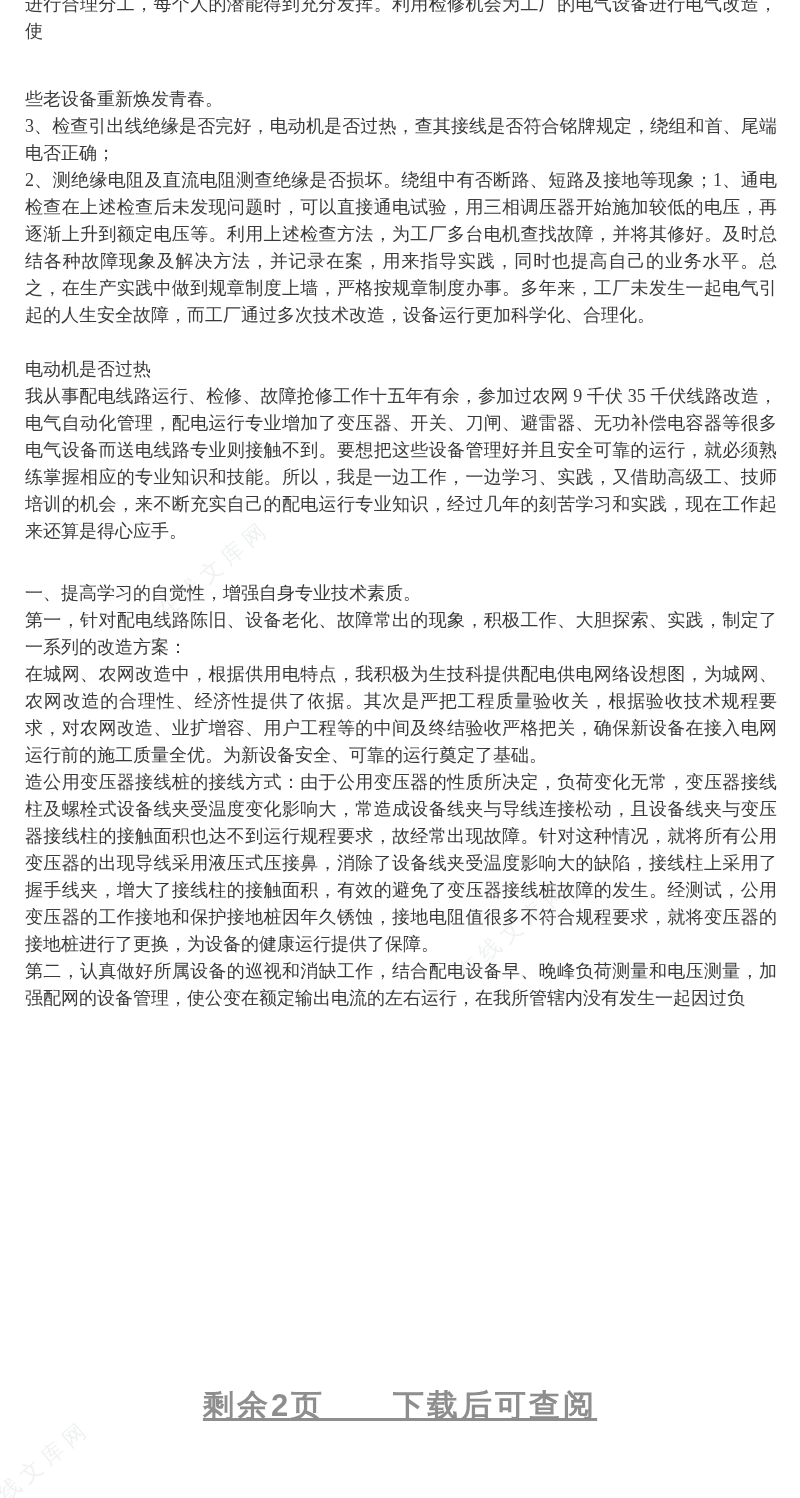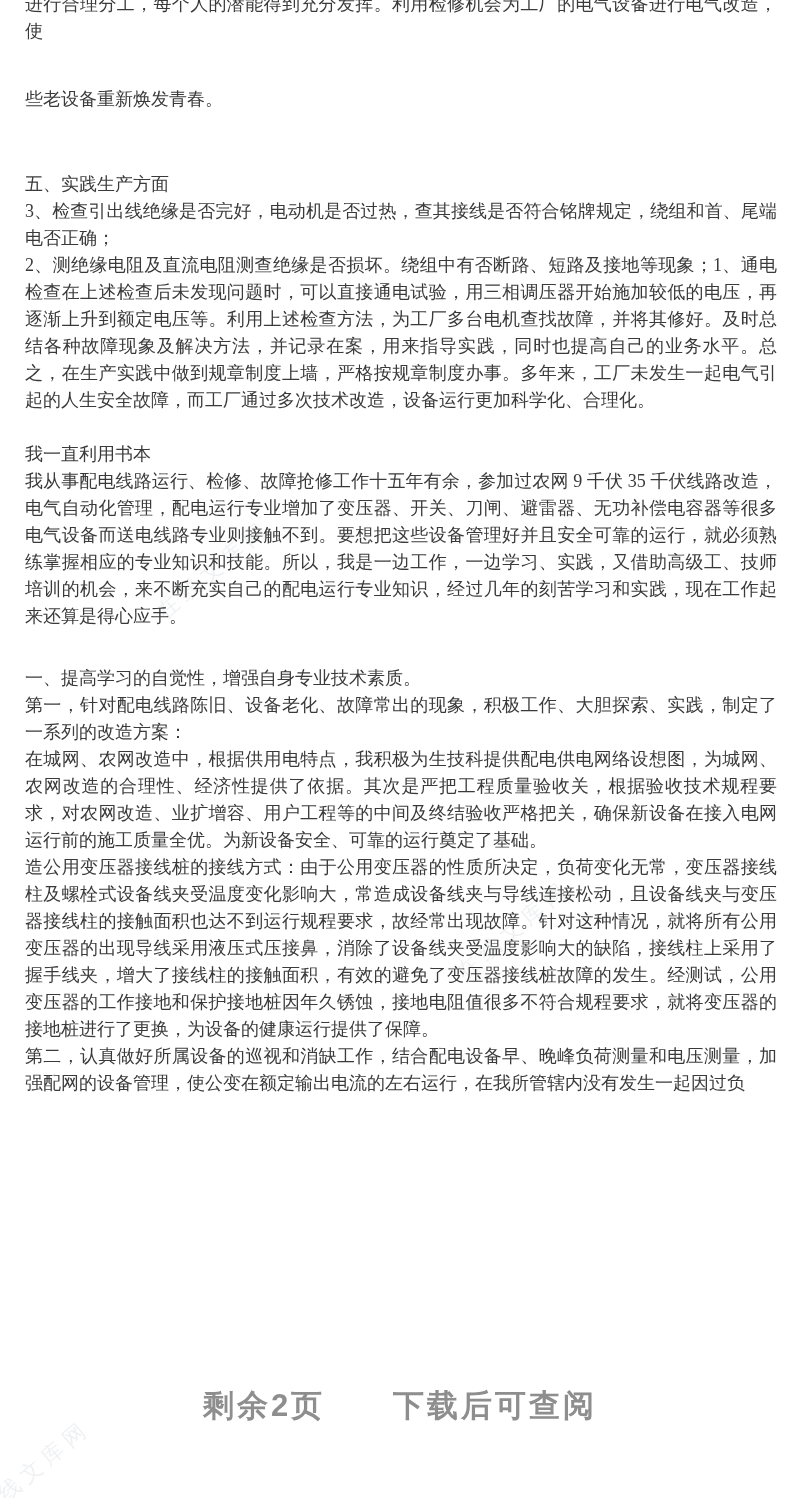--- a/index.html
+++ b/index.html
@@ -51,38 +51,38 @@
     left: 0;
     top: 1385px;
     width: 800px;
     text-align: center;
     font-family: "Liberation Sans", "DejaVu Sans", sans-serif;
     font-size: 31px;
     font-weight: bold;
     color: #8e8e8e;
     letter-spacing: 3px;
     z-index: 3;
+    text-decoration: underline;
   }
 </style>
 </head>
 <body>
 
 <div class="page">
   <div class="watermark-layer">
       <div class="wm" style="left: 160px; top: 600px; transform: rotate(-40deg);">在线文库网</div>
       <div class="wm" style="left: 460px; top: 960px; transform: rotate(-40deg);">在线文库网</div>
       <div class="wm" style="left: -20px; top: 1500px; transform: rotate(-40deg);">在线文库网</div>
     </div>
   <div class="doc">
       <div class="para">进行合理分工，每个人的潜能得到充分发挥。利用检修机会为工厂的电气设备进行电气改造，使</div>
       <div class="para" style="margin-top: 41px;">些老设备重新焕发青春。</div>
-      <div class="para" style="margin-top: 58px;">五、实践生产方面</div>
       <div class="para">3、检查引出线绝缘是否完好，电动机是否过热，查其接线是否符合铭牌规定，绕组和首、尾端电否正确；</div>
       <div class="para">2、测绝缘电阻及直流电阻测查绝缘是否损坏。绕组中有否断路、短路及接地等现象；1、通电检查在上述检查后未发现问题时，可以直接通电试验，用三相调压器开始施加较低的电压，再逐渐上升到额定电压等。利用上述检查方法，为工厂多台电机查找故障，并将其修好。及时总结各种故障现象及解决方法，并记录在案，用来指导实践，同时也提高自己的业务水平。总之，在生产实践中做到规章制度上墙，严格按规章制度办事。多年来，工厂未发生一起电气引起的人生安全故障，而工厂通过多次技术改造，设备运行更加科学化、合理化。</div>
-      <div class="para" style="margin-top: 27px;">我一直利用书本</div>
+      <div class="para" style="margin-top: 27px;">电动机是否过热</div>
       <div class="para">我从事配电线路运行、检修、故障抢修工作十五年有余，参加过农网 9 千伏 35 千伏线路改造，电气自动化管理，配电运行专业增加了变压器、开关、刀闸、避雷器、无功补偿电容器等很多电气设备而送电线路专业则接触不到。要想把这些设备管理好并且安全可靠的运行，就必须熟练掌握相应的专业知识和技能。所以，我是一边工作，一边学习、实践，又借助高级工、技师培训的机会，来不断充实自己的配电运行专业知识，经过几年的刻苦学习和实践，现在工作起来还算是得心应手。</div>
       <div class="para" style="margin-top: 35px;">一、提高学习的自觉性，增强自身专业技术素质。</div>
       <div class="para">第一，针对配电线路陈旧、设备老化、故障常出的现象，积极工作、大胆探索、实践，制定了一系列的改造方案：</div>
       <div class="para">在城网、农网改造中，根据供用电特点，我积极为生技科提供配电供电网络设想图，为城网、农网改造的合理性、经济性提供了依据。其次是严把工程质量验收关，根据验收技术规程要求，对农网改造、业扩增容、用户工程等的中间及终结验收严格把关，确保新设备在接入电网运行前的施工质量全优。为新设备安全、可靠的运行奠定了基础。</div>
       <div class="para">造公用变压器接线桩的接线方式：由于公用变压器的性质所决定，负荷变化无常，变压器接线柱及螺栓式设备线夹受温度变化影响大，常造成设备线夹与导线连接松动，且设备线夹与变压器接线柱的接触面积也达不到运行规程要求，故经常出现故障。针对这种情况，就将所有公用变压器的出现导线采用液压式压接鼻，消除了设备线夹受温度影响大的缺陷，接线柱上采用了握手线夹，增大了接线柱的接触面积，有效的避免了变压器接线桩故障的发生。经测试，公用变压器的工作接地和保护接地桩因年久锈蚀，接地电阻值很多不符合规程要求，就将变压器的接地桩进行了更换，为设备的健康运行提供了保障。</div>
       <div class="para">第二，认真做好所属设备的巡视和消缺工作，结合配电设备早、晚峰负荷测量和电压测量，加强配网的设备管理，使公变在额定输出电流的左右运行，在我所管辖内没有发生一起因过负</div>
     </div>
   <div class="footer-notice" style="color: rgb(142, 142, 142);">剩余2页　　下载后可查阅</div>
 </div>
 

